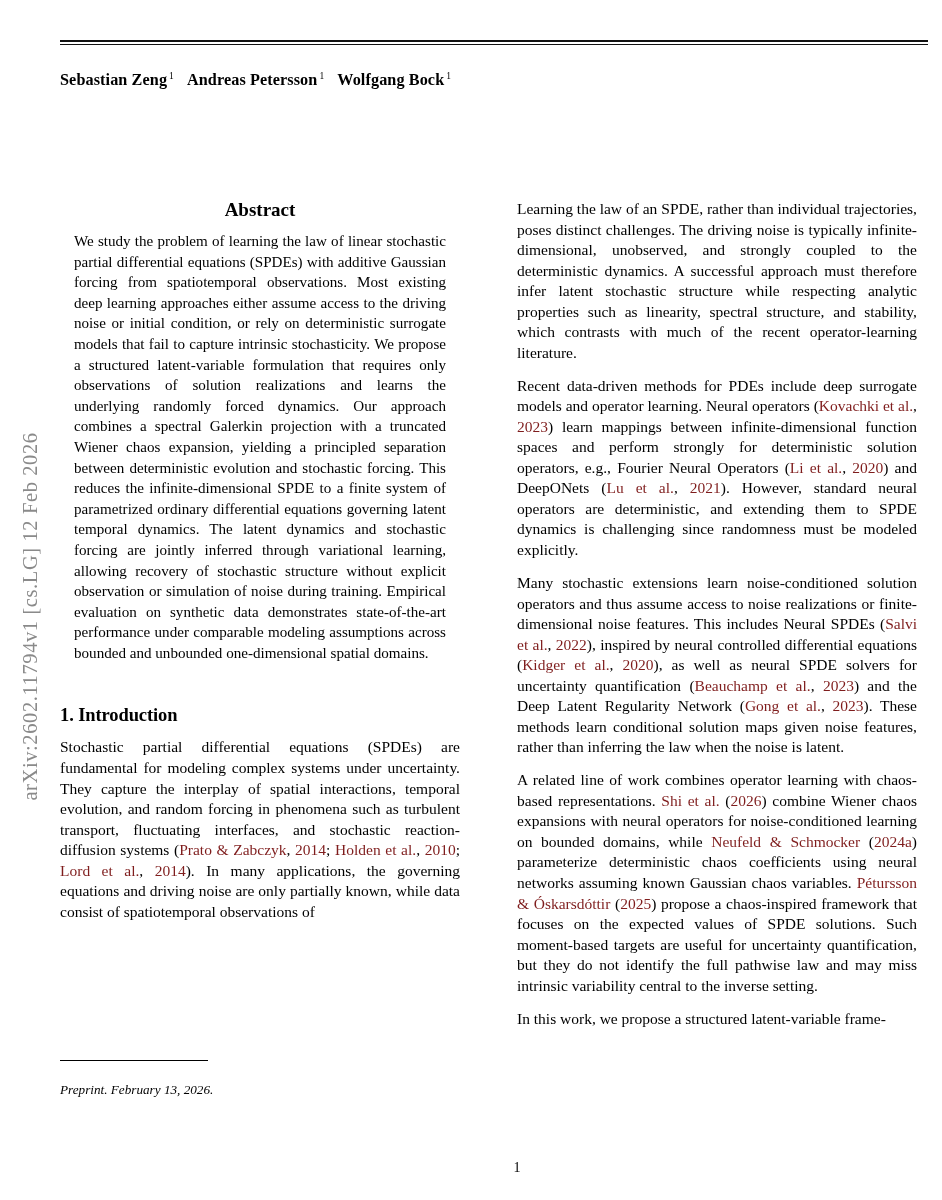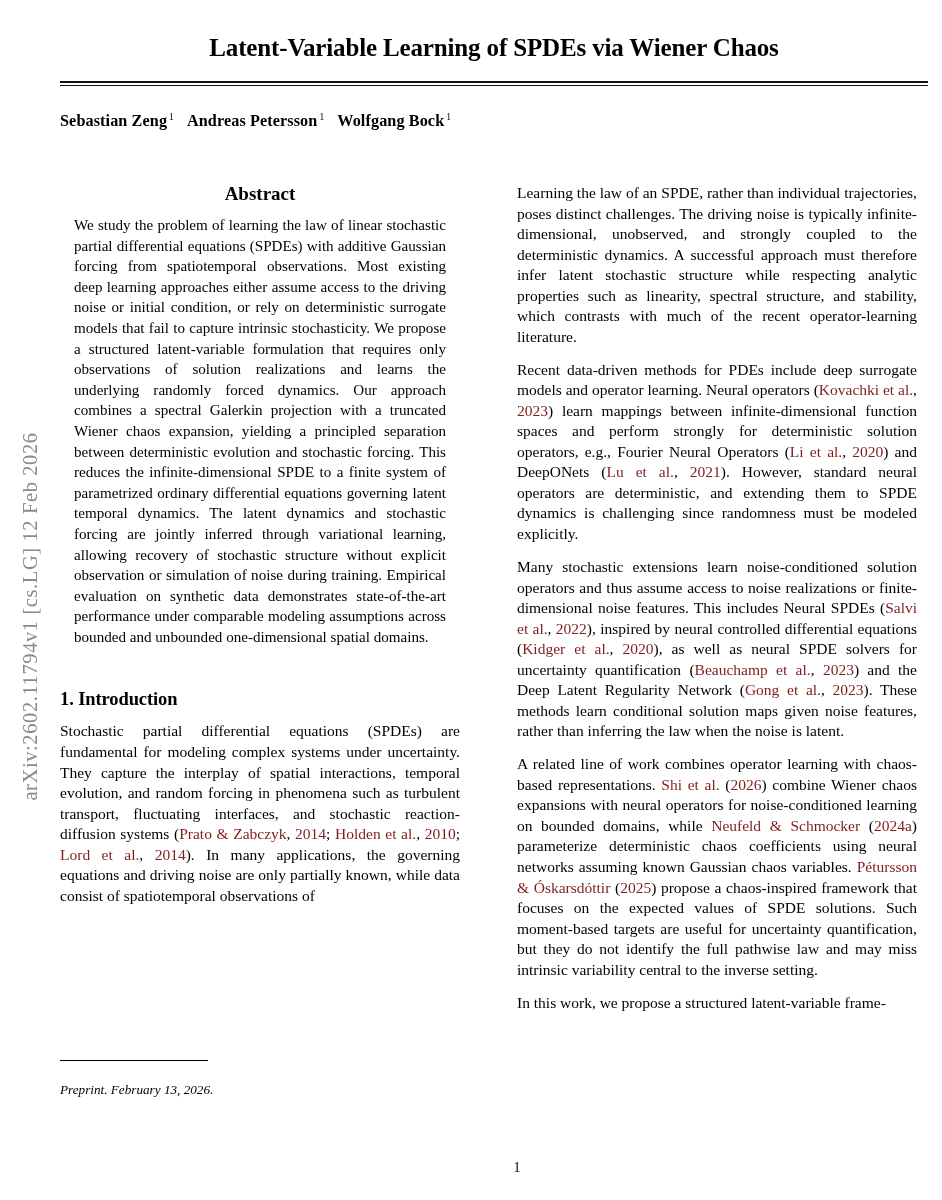--- a/index.html
+++ b/index.html
@@ -89,21 +89,21 @@
   
   #columns {
     position: absolute;
     top: 183px;
     left: 14px;
     width: 872px;
     height: 990px;
   }
   .col {
     position: absolute;
-    top: 0;
+    top: 16px;
     width: 400px;
     height: 990px;
   }
   .col-left  { left: 0px; }
   .col-right { left: 457px; }
 
   #abstract-heading {
     font-size: 19px;
     font-weight: bold;
     text-align: center;
@@ -183,21 +183,20 @@
 </head>
 <body>
 
 <div id="arxiv-stamp">
   <div class="stamp-text">arXiv:2602.11794v1  [cs.LG]  12 Feb 2026</div>
 </div>
 
 <div id="page">
 
   <div class="head-block">
-    <h1 id="paper-title">Latent-Variable Learning of SPDEs via Wiener Chaos</h1>
     <div class="rule-double"></div>
     <div id="author-line">
       <span class="nowrap"><span>Sebastian Zeng</span><sup class="aff">1</sup></span><span class="sep"></span><span class="nowrap"><span>Andreas Petersson</span><sup class="aff">1</sup></span><span class="sep"></span><span class="nowrap"><span>Wolfgang Bock</span><sup class="aff">1</sup></span>
     </div>
   </div>
 
   <div id="columns">
 
     <div class="col col-left">
 

